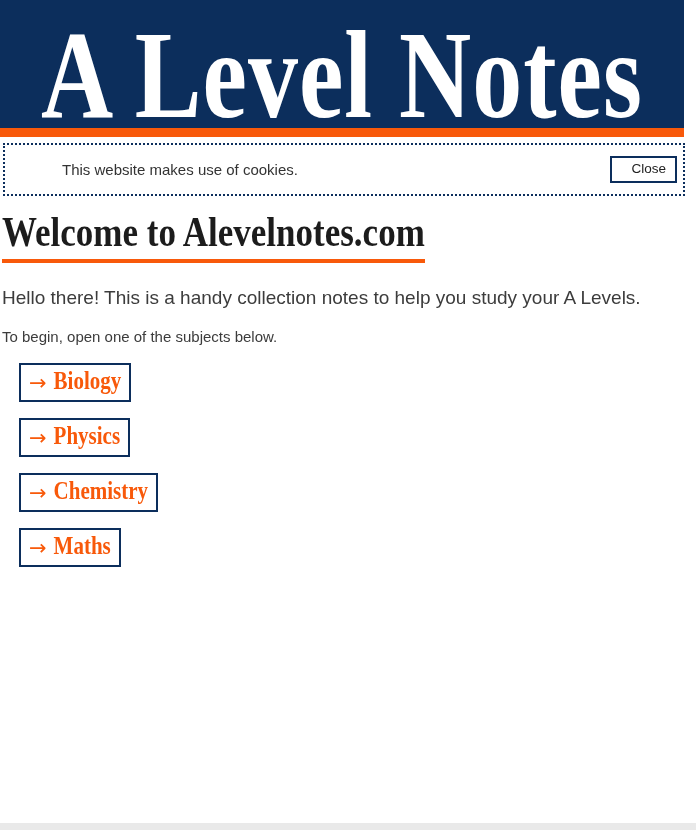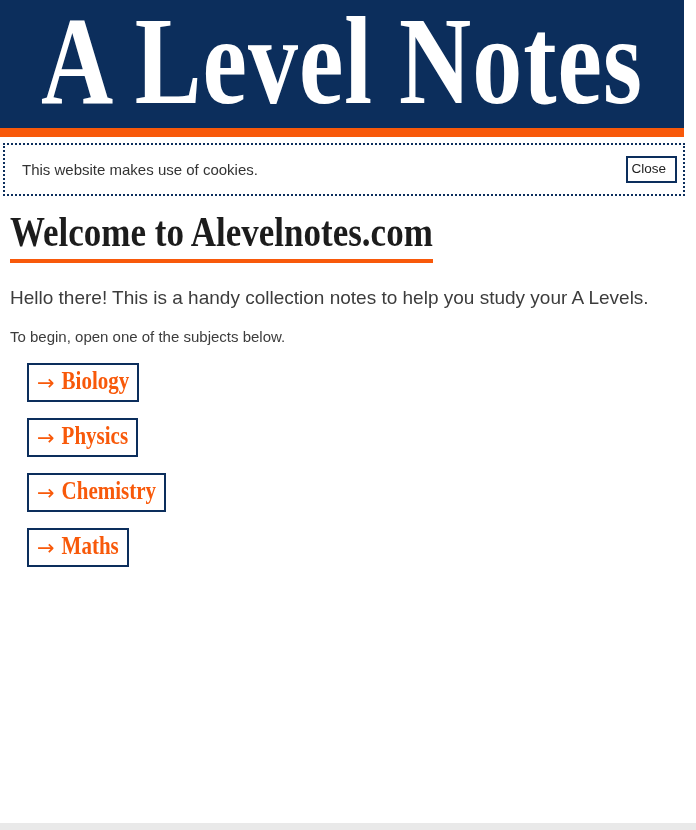--- a/index.html
+++ b/index.html
@@ -18,21 +18,21 @@
     position:relative;
     font-family:"Liberation Sans","DejaVu Sans",sans-serif;
     color:var(--body-text);
   }
   .page{width:684px;}
 
   
   .site-header{
     width:100%;height:128px;
     background:var(--navy);
-    display:flex;align-items:center;justify-content:center;
+    display:flex;align-items:flex-end;justify-content:center;
     overflow:visible;
   }
   .site-title{
     font-family:"Liberation Serif","DejaVu Serif",serif;
     font-weight:700;
     font-size:100px;
     line-height:1;
     letter-spacing:1px;
     color:#ffffff;
     display:inline-block;
@@ -50,35 +50,36 @@
     margin:6px 0 0 3px;
     width:682px;height:53px;
     border:2px dotted var(--navy);
     background:#ffffff;
     display:flex;align-items:center;justify-content:space-between;
     padding:0 6px 0 17px;
   }
   .cookie-message{
     font-size:15px;
     color:#333333;
+    margin-left:40px;
   }
   .cookie-close-button{
     border:2px solid var(--navy);
     background:#ffffff;
     color:#222222;
     font-family:"Liberation Sans","DejaVu Sans",sans-serif;
     font-size:13.5px;
-    padding:3px 9px 4px 3px;
+    padding:3px 9px 4px 19px;
     cursor:pointer;
     line-height:1.2;
     text-align:center;
   }
 
   
-  .main-content{padding:0 10px;}
+  .main-content{padding:0 2px;}
   .page-heading{
     margin:22px 0 0 0;
     width:fit-content;
     font-family:"Liberation Serif","DejaVu Serif",serif;
     font-weight:700;
     font-size:35px;
     line-height:1.1;
     color:var(--heading-text);
     padding-bottom:2px;
     border-bottom:4px solid var(--orange);

